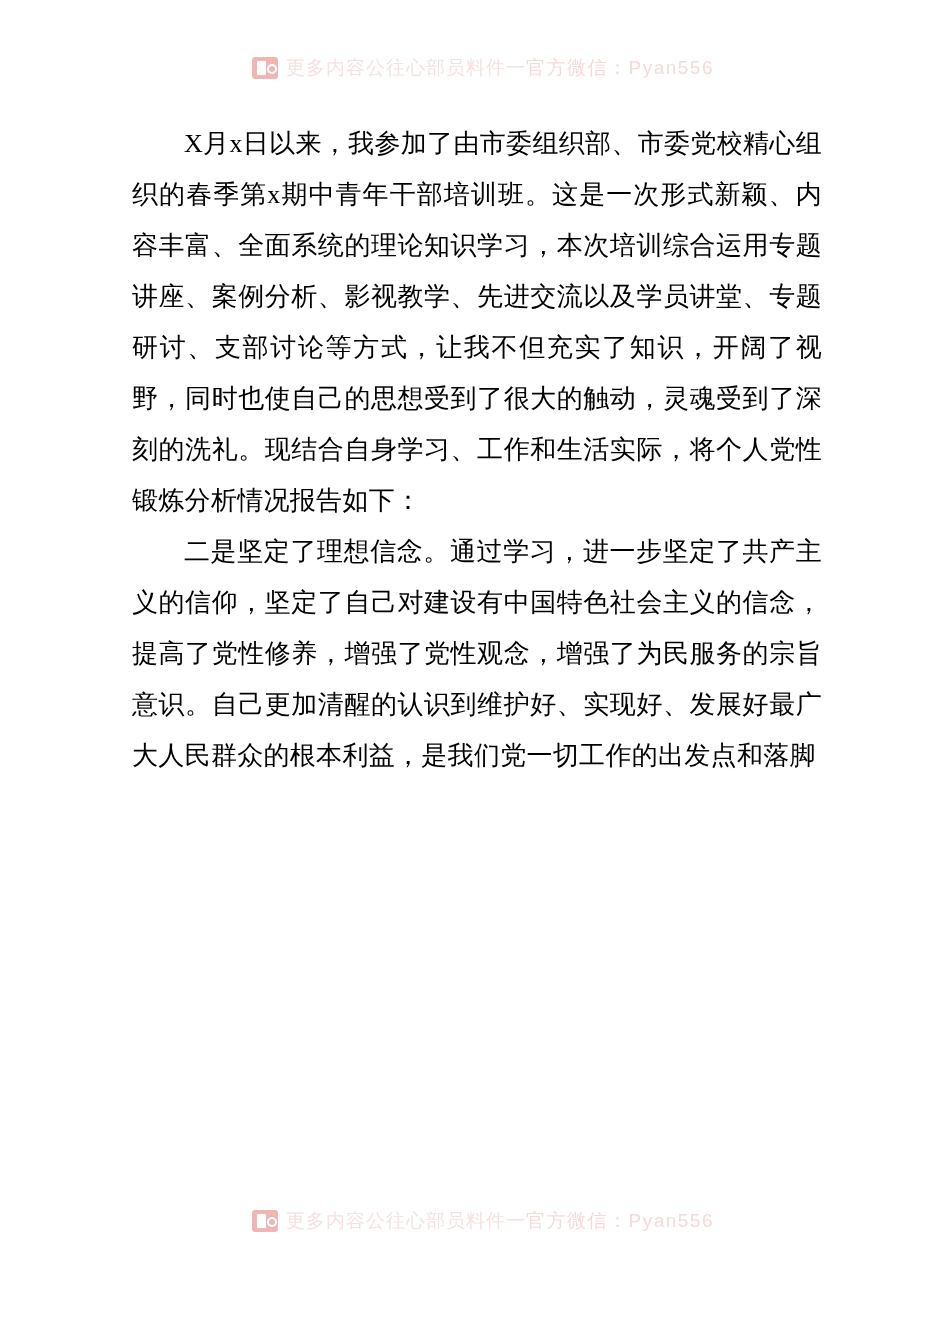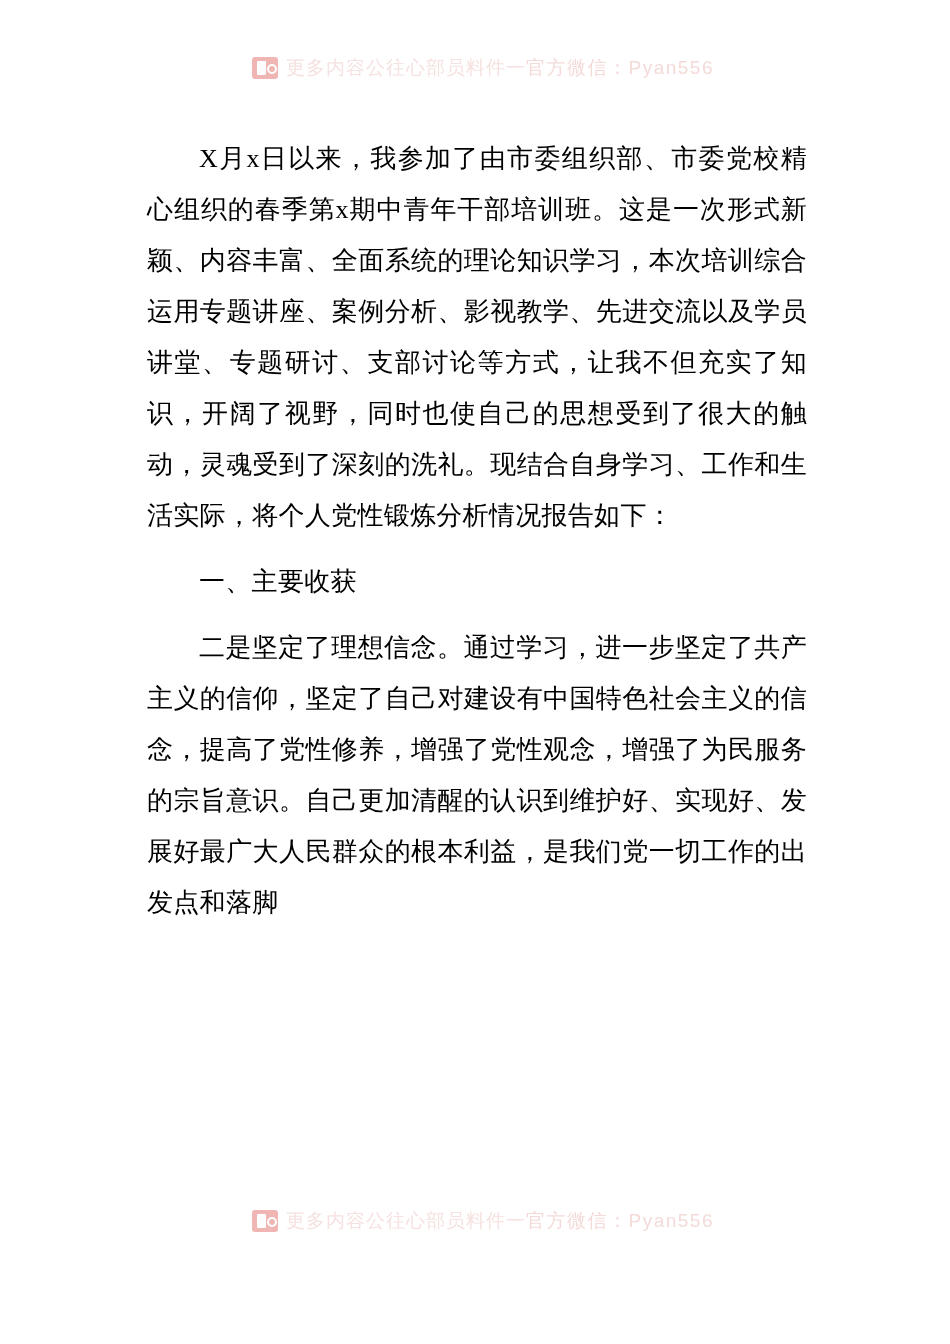--- a/index.html
+++ b/index.html
@@ -93,37 +93,36 @@
     margin-bottom: 2px;
     letter-spacing: 0.5px;
   }
   .para {
     font-size: 26px;
     line-height: 51px;
     color: #000000;
     text-indent: 2em;
     text-align: justify;
     text-justify: inter-ideograph;
-    margin: 15px;
+    margin: 0;
     letter-spacing: 0.3px;
   }
 </style>
 </head>
 <body>
 
 <div class="page">
 
   <div class="watermark top">
     <span class="wm-logo"></span>
     <span class="wm-text"><span>更多内容公往心部员料件一</span><span class="wm-accent">官方微信：Pyan556</span></span>
   </div>
 
   <div class="doc">
     <p class="para">X月x日以来，我参加了由市委组织部、市委党校精心组织的春季第x期中青年干部培训班。这是一次形式新颖、内容丰富、全面系统的理论知识学习，本次培训综合运用专题讲座、案例分析、影视教学、先进交流以及学员讲堂、专题研讨、支部讨论等方式，让我不但充实了知识，开阔了视野，同时也使自己的思想受到了很大的触动，灵魂受到了深刻的洗礼。现结合自身学习、工作和生活实际，将个人党性锻炼分析情况报告如下：</p>
-    <p class="para">一、主要收获</p>
     <p class="para">二是坚定了理想信念。通过学习，进一步坚定了共产主义的信仰，坚定了自己对建设有中国特色社会主义的信念，提高了党性修养，增强了党性观念，增强了为民服务的宗旨意识。自己更加清醒的认识到维护好、实现好、发展好最广大人民群众的根本利益，是我们党一切工作的出发点和落脚</p>
   </div>
 
   <div class="watermark bottom">
     <span class="wm-logo"></span>
     <span class="wm-text"><span>更多内容公往心部员料件一</span><span class="wm-accent">官方微信：Pyan556</span></span>
   </div>
 
 </div>
 

